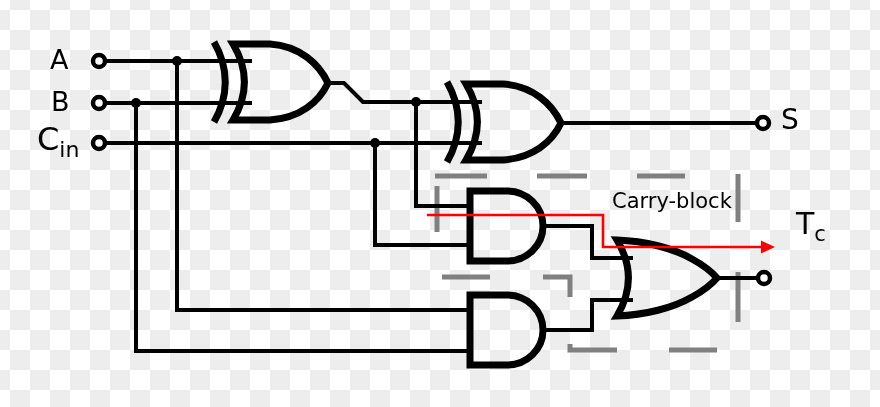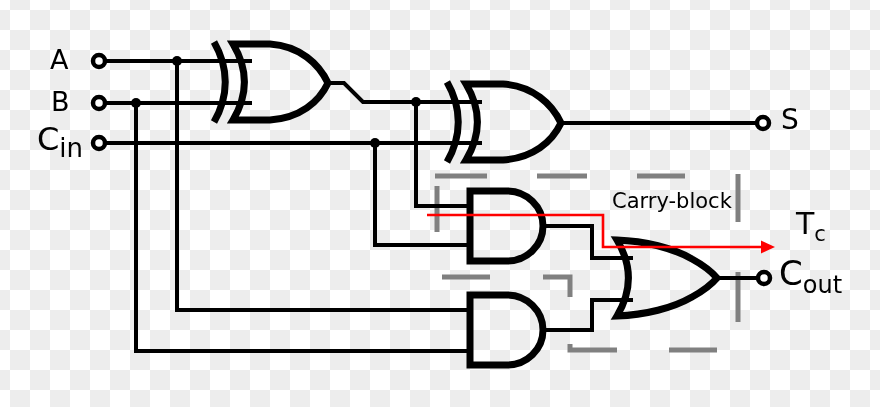--- a/index.html
+++ b/index.html
@@ -15,21 +15,21 @@
       linear-gradient(45deg,#ededed 25%,transparent 25%,transparent 75%,#ededed 75%);
     background-size:40px 40px;
     background-position:10px 10px,30px 30px;
   }
   svg{position:absolute;left:0;top:0;}
   .lbl{position:absolute;color:#000;line-height:1;white-space:nowrap;}
   .lbl sub{line-height:1;}
   #label-a   {left:50px; top:46px; font-size:27px;}
   #label-b   {left:51px; top:88px; font-size:27px;}
   #label-cin {left:37px; top:123px;font-size:32px;}
-  #label-cin sub{font-size:26px;}
+  #label-cin sub{font-size:22px;}
   #label-s   {left:781px;top:106px;font-size:28px;}
   #label-tc  {left:748px;top:209px;font-size:30px;margin-left:48px;}
   #label-tc sub{font-size:21px;}
   #label-cout{left:779px;top:256px;font-size:34px;}
   #label-cout sub{font-size:24px;}
   #label-carryblock{left:612px;top:191px;font-size:21px;text-align:right;}
 </style>
 </head>
 <body>
 
@@ -98,15 +98,14 @@
       <path d="M427 215 H603 V247 H762" stroke="#ff0000" stroke-width="2.6" fill="none"></path>
       <polygon points="761,240.5 775,247 761,253.5" fill="#ff0000"></polygon>
     </g>
   </svg>
 
   <div class="lbl" id="label-a">A</div>
   <div class="lbl" id="label-b">B</div>
   <div class="lbl" id="label-cin"><span>C</span><sub>in</sub></div>
   <div class="lbl" id="label-s">S</div>
   <div class="lbl" id="label-tc"><span>T</span><sub>c</sub></div>
-  <div class="lbl" id="label-cout"><span>C</span><sub>out</sub></div>
   <div class="lbl" id="label-carryblock">Carry-block</div>
 </div>
 
 </body></html>

